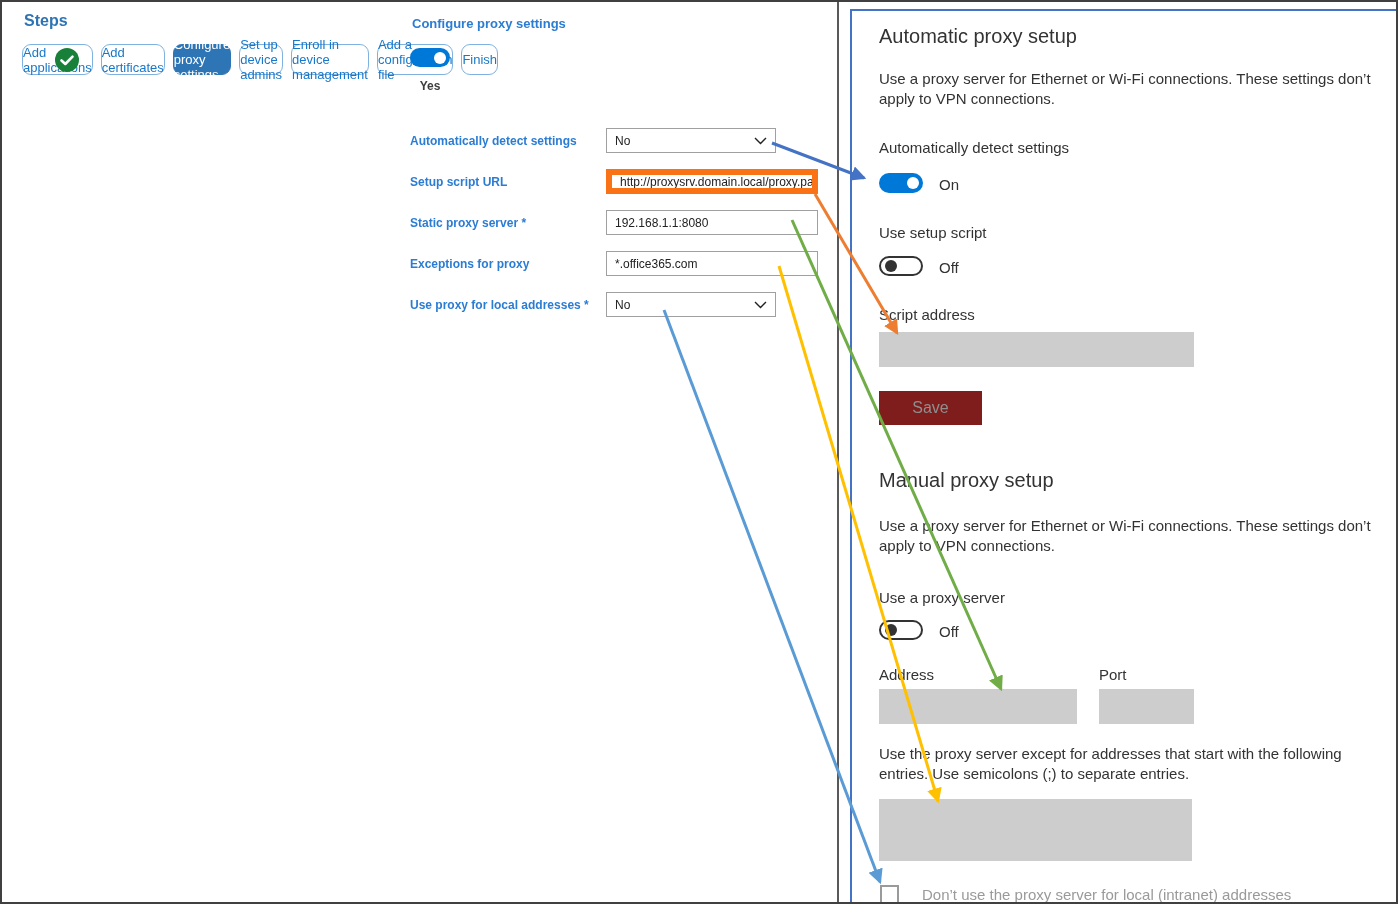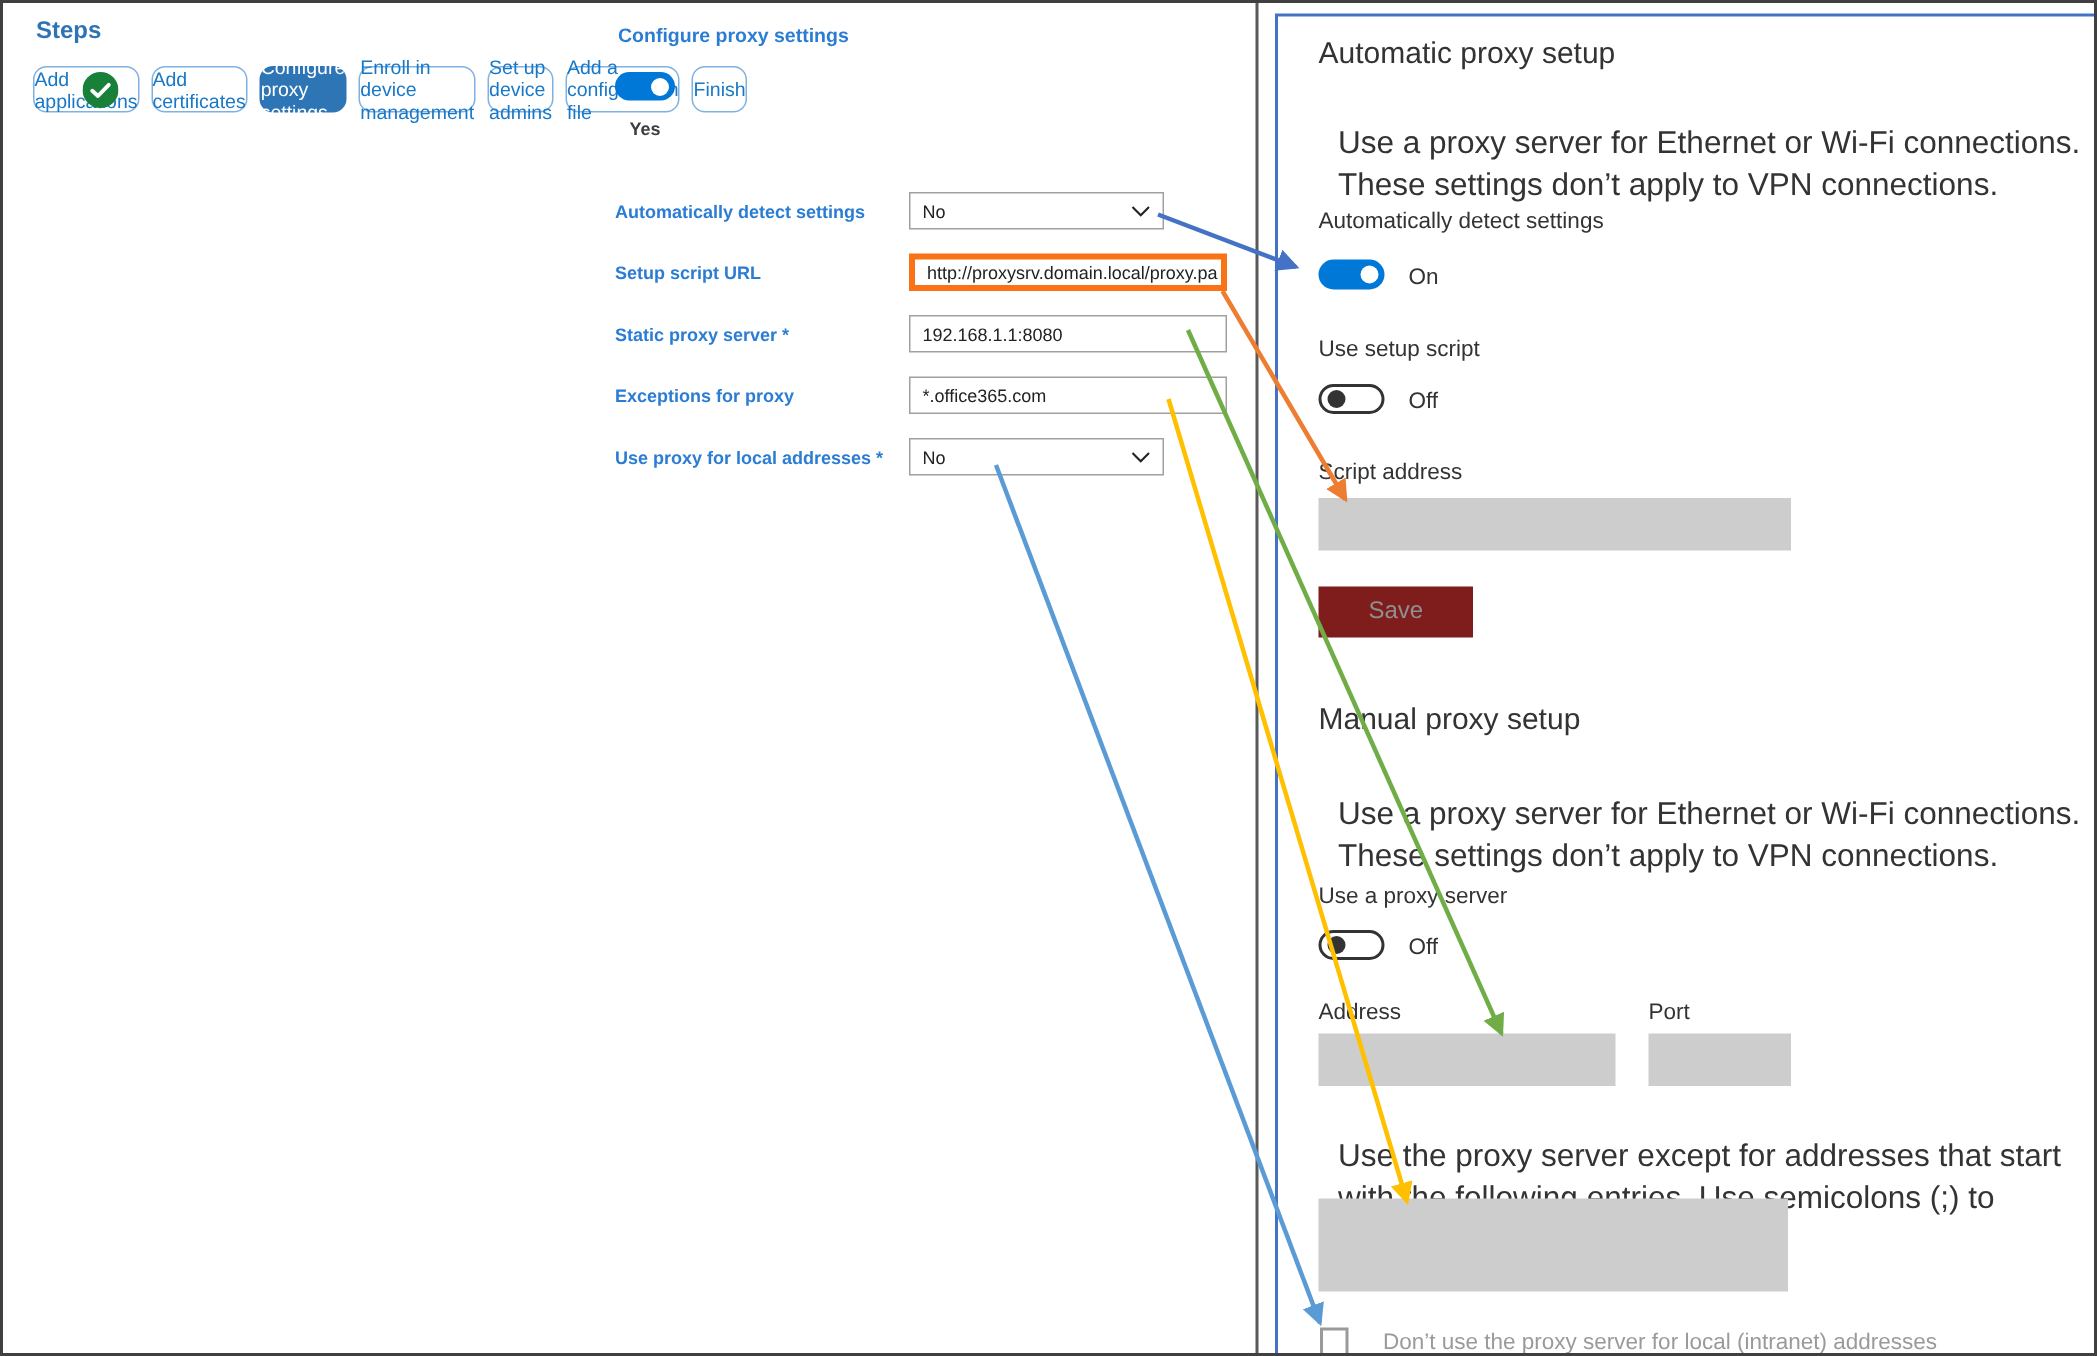--- a/index.html
+++ b/index.html
@@ -22,40 +22,40 @@
   .yes-row{position:absolute;left:0;top:32px;display:flex;align-items:center;gap:12px;flex-direction:column;}
   .yes-label{font-size:12px;color:#3f3e3e;font-weight:bold;}
   .rows{position:absolute;left:0;top:112px;width:440px;display:flex;flex-direction:column;gap:16px;}
   .frow{display:flex;align-items:center;height:25px;}
   .flabel{width:196px;color:#2b7cd3;font-size:12px;font-weight:600;}
   .ctrl{box-sizing:border-box;height:25px;background:#fff;border:1px solid #a0a0a0;
         display:flex;align-items:center;padding:0 8px;font-size:12px;color:#222;
         white-space:nowrap;overflow:hidden;}
   .ctrl.select{width:170px;justify-content:space-between;cursor:pointer;}
   .ctrl.textbox{width:212px;}
-  .ctrl.hl{border:4px solid #f97316;}
+  .ctrl.hl{border:6px solid #f97316;}
   .chev{flex:0 0 auto;margin-left:6px;}
 
   
   .tgl{position:relative;border-radius:10px;box-sizing:border-box;cursor:pointer;flex:0 0 auto;}
   .tgl.on{background:#0078d7;}
   .tgl.on .knob{position:absolute;right:4px;top:50%;transform:translateY(-50%);
                 width:12px;height:12px;border-radius:50%;background:#fff;}
   .tgl.off{background:#fff;border:2px solid #333;}
   .tgl.off .knob{position:absolute;left:4px;top:50%;transform:translateY(-50%);
                  width:12px;height:12px;border-radius:50%;background:#333;}
   .tgl.sz-m{width:40px;height:19px;}
   .tgl.sz-l{width:44px;height:20px;}
 
   
   .divider{position:absolute;left:835px;top:0;width:2px;height:904px;background:#595959;}
   .settings{position:absolute;left:848px;top:7px;width:548px;height:897px;
             border:2px solid #4472c4;box-sizing:border-box;background:#fff;}
   .settings .h{position:absolute;left:27px;color:#333;font-size:20px;font-weight:400;}
-  .settings p{position:absolute;left:27px;margin:13px;width:500px;color:#333;font-size:21px;line-height:1.35;}
+  .settings p{position:absolute;left:27px;margin:0;width:500px;color:#333;font-size:15px;line-height:1.35;}
   .settings .lbl{position:absolute;left:27px;color:#333;font-size:15px;}
   .tglrow{position:absolute;left:27px;display:flex;align-items:flex-end;gap:16px;color:#333;font-size:15px;}
   .gbox{position:absolute;background:#cdcdcd;}
   .savebtn{position:absolute;left:27px;width:103px;height:34px;background:#7f1d1d;border:none;
            color:#8f8f8f;font-size:16px;font-family:"Liberation Sans",sans-serif;cursor:default;}
   .cbrow{position:absolute;left:28px;display:flex;align-items:flex-start;gap:23px;}
   .cbox{width:19px;height:19px;border:2px solid #9a9a9a;background:#fff;box-sizing:border-box;flex:0 0 auto;}
   .cblabel{color:#9a9a9a;font-size:15px;padding-top:1px;}
 
   
@@ -76,24 +76,24 @@
               <path d="M6.5 12.5 L10.3 16 L17.5 8.6" stroke="#fff" stroke-width="2.6" fill="none" stroke-linecap="round" stroke-linejoin="round"></path>
             </svg></span>
         </div>
         <div class="step-btn">
           <span>Add certificates</span>
         </div>
         <div class="step-btn active">
           <span>Configure proxy settings</span>
         </div>
         <div class="step-btn">
+          <span>Set up device admins</span>
+        </div>
+        <div class="step-btn">
           <span>Enroll in device management</span>
-        </div>
-        <div class="step-btn">
-          <span>Set up device admins</span>
         </div>
         <div class="step-btn">
           <span>Add a configuration file</span>
         </div>
         <div class="step-btn">
           <span>Finish</span>
         </div>
       </div>
   </aside>
 

